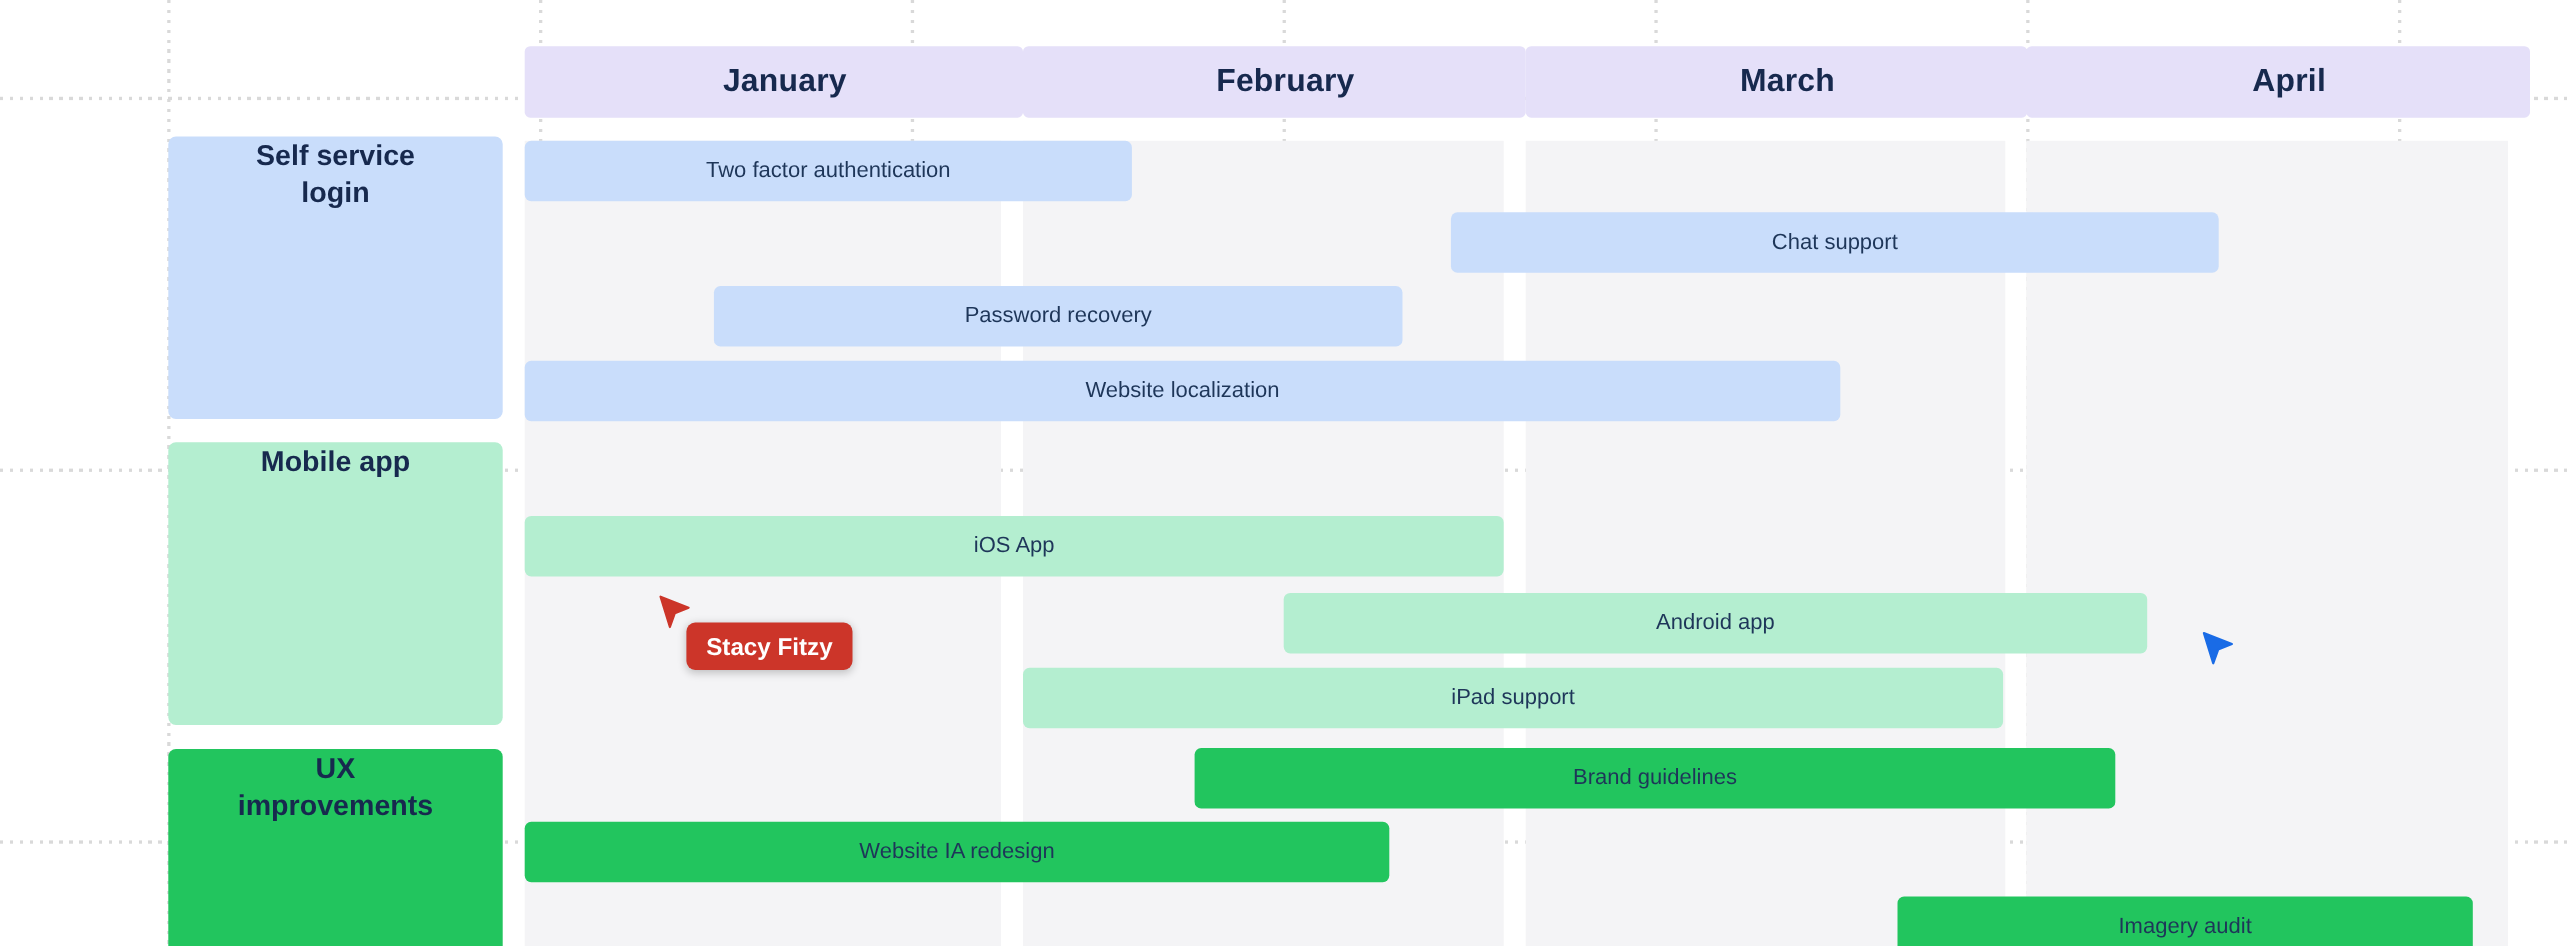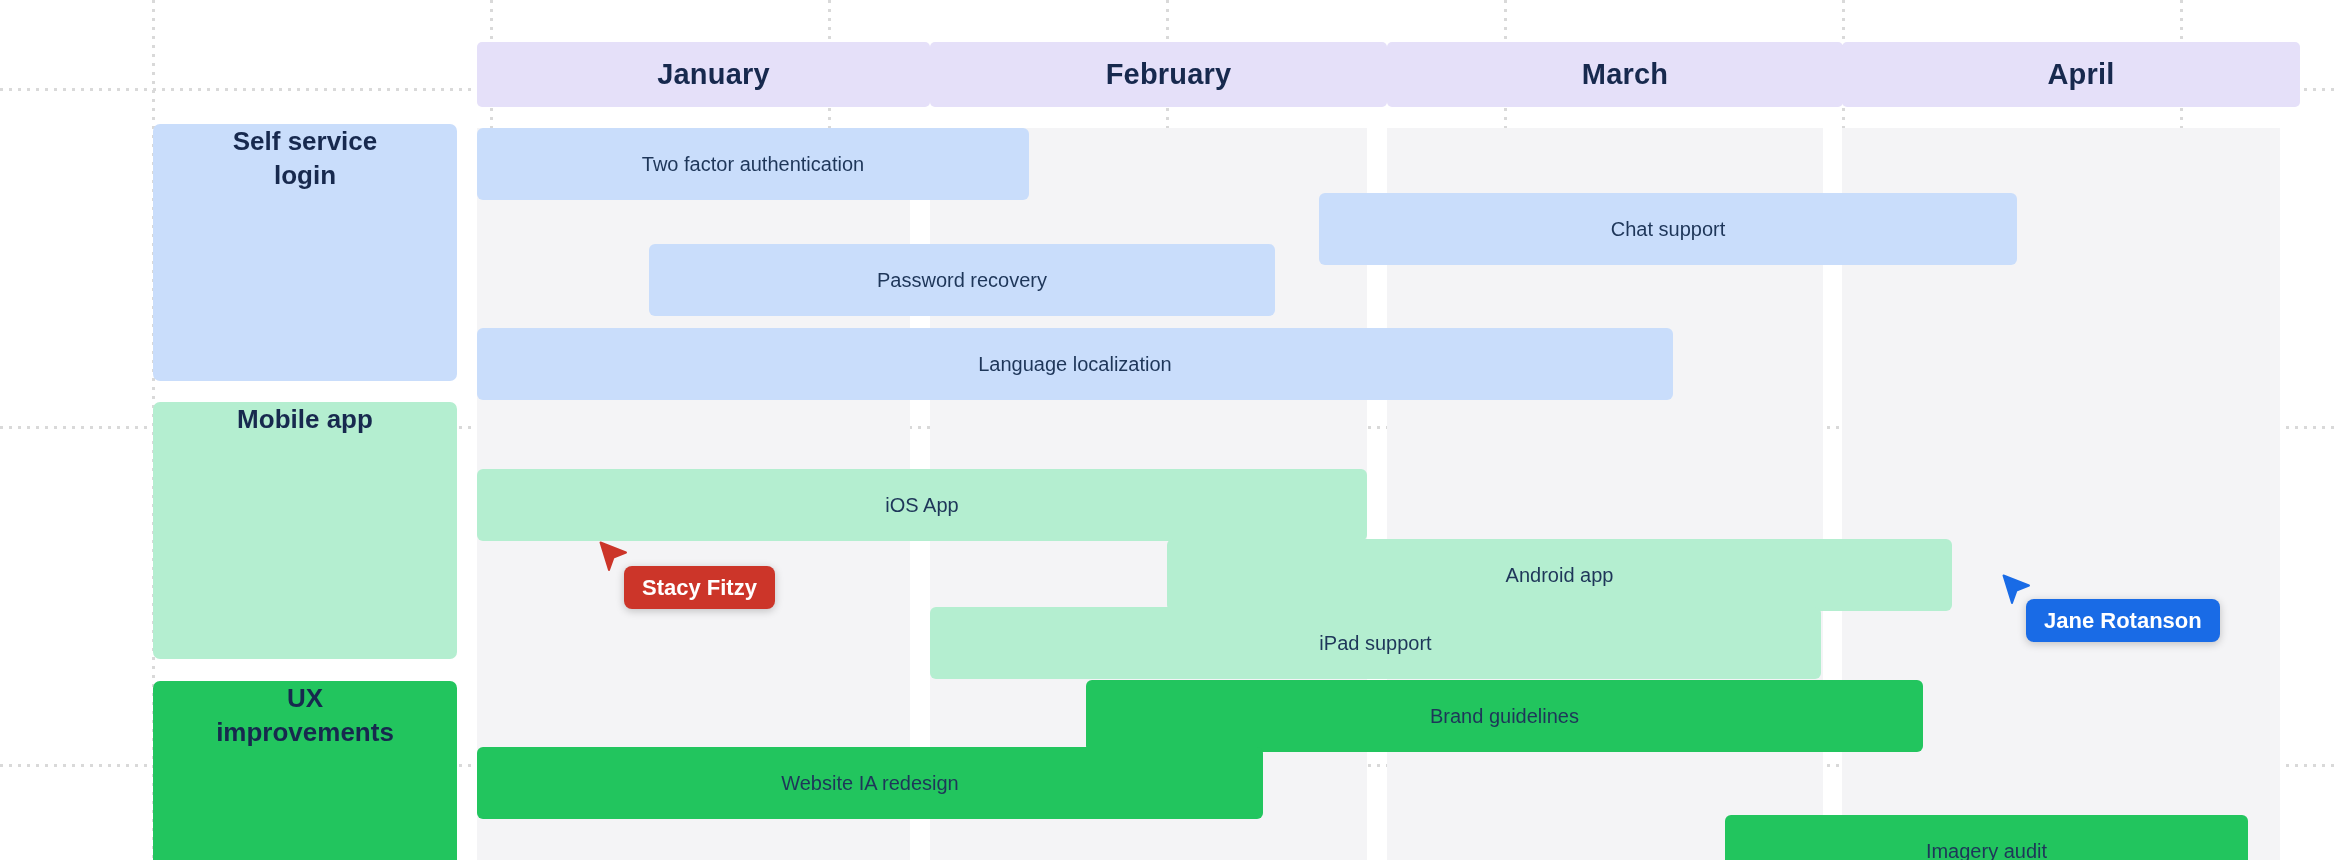--- a/index.html
+++ b/index.html
@@ -29,21 +29,21 @@
   }
   
   .cat{
     position:absolute;left:153px;width:304px;border-radius:7px;z-index:2;
     display:flex;align-items:flex-start;justify-content:center;text-align:center;
     color:#17294e;font-size:26px;font-weight:700;line-height:1.32;
     white-space:pre-line;
   }
   
   .bar{
-    position:absolute;height:72px;border-radius:6px;z-index:2;
+    position:absolute;height:55px;border-radius:6px;z-index:2;
     display:flex;align-items:center;justify-content:center;
     color:#1e3659;font-size:20px;font-weight:500;
   }
   .fill-blue{background:#c9ddfb;}
   .fill-green{background:#b4eed0;}
   .fill-yellow{background:#22c55e;}
   
   .cursor{position:absolute;z-index:10;}
   .cursor svg{display:block;}
   .cursor-label{
@@ -100,25 +100,25 @@
     <span>UX
 improvements</span>
   </div>
 
   <div class="bar fill-blue" style="left:477px;top:128px;width:552px">
     <span>Two factor authentication</span>
   </div>
   <div class="bar fill-blue" style="left:1319px;top:193px;width:698px">
     <span>Chat support</span>
   </div>
-  <div class="bar fill-blue" style="left:649px;top:244px;width:626px">
+  <div class="bar fill-blue" style="left:649px;top:260px;width:626px">
     <span>Password recovery</span>
   </div>
   <div class="bar fill-blue" style="left:477px;top:328px;width:1196px">
-    <span>Language localization</span>
+    <span>Website localization</span>
   </div>
 
   <div class="bar fill-green" style="left:477px;top:469px;width:890px">
     <span>iOS App</span>
   </div>
   <div class="bar fill-green" style="left:1167px;top:539px;width:785px">
     <span>Android app</span>
   </div>
   <div class="bar fill-green" style="left:930px;top:607px;width:891px">
     <span>iPad support</span>
@@ -141,17 +141,14 @@
   </div>
   <div class="cursor-label label-red" style="left:624px;top:566px">
     <span>Stacy Fitzy</span>
   </div>
 
   <div class="cursor" style="left:2002px;top:574px">
     <svg width="29" height="32" viewBox="0 0 29 32">
       <path d="M1.5 1.5 L10 29 L14.5 16.5 L27 11.5 Z" fill="#196be6" stroke="#196be6" stroke-width="2" stroke-linejoin="round"></path>
     </svg>
   </div>
-  <div class="cursor-label label-blue" style="left:2026px;top:599px">
-    <span>Jane Rotanson</span>
-  </div>
 
 </div>
 
 </body></html>

